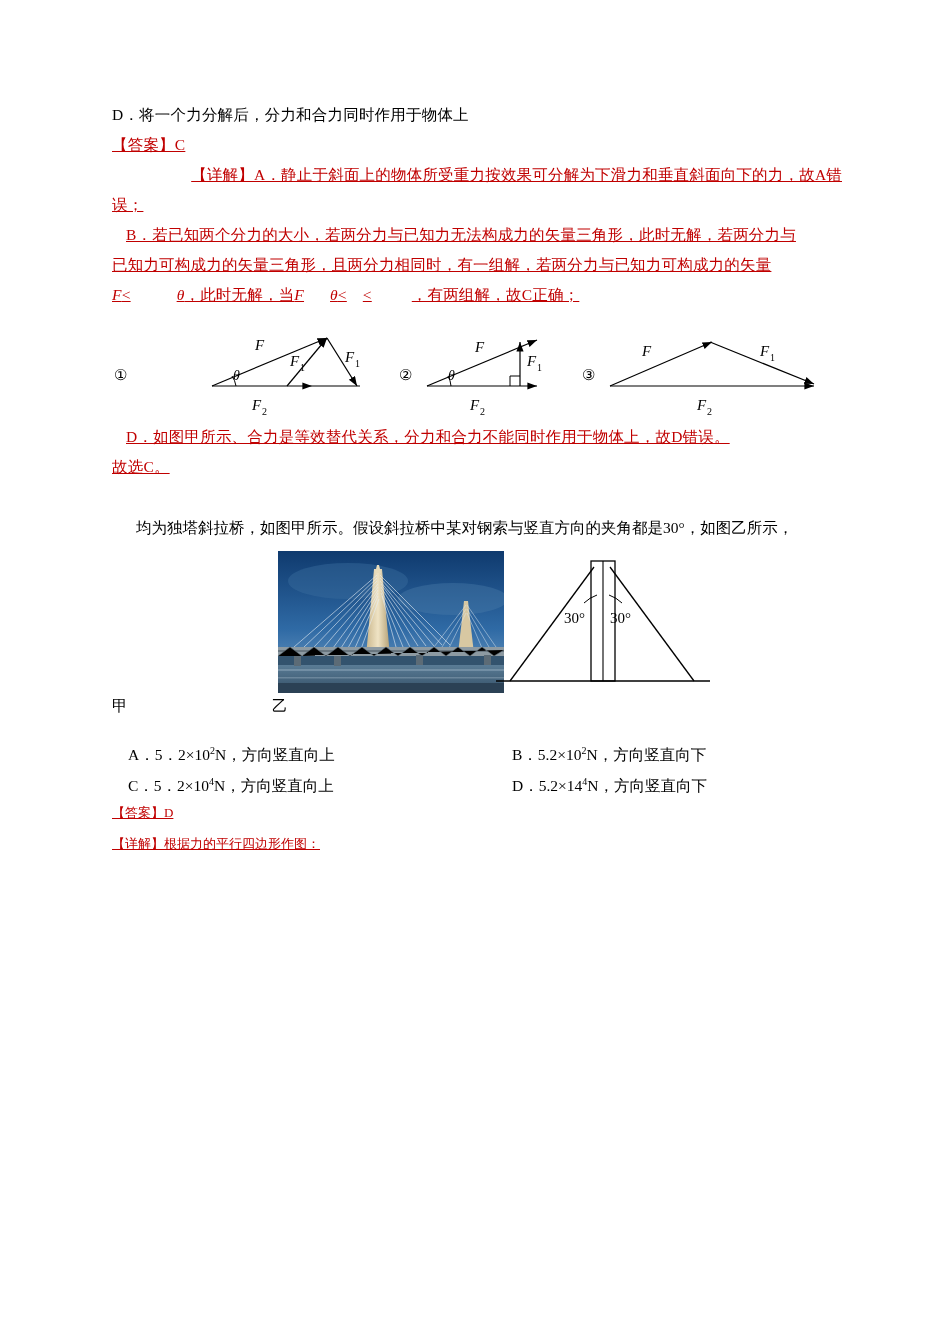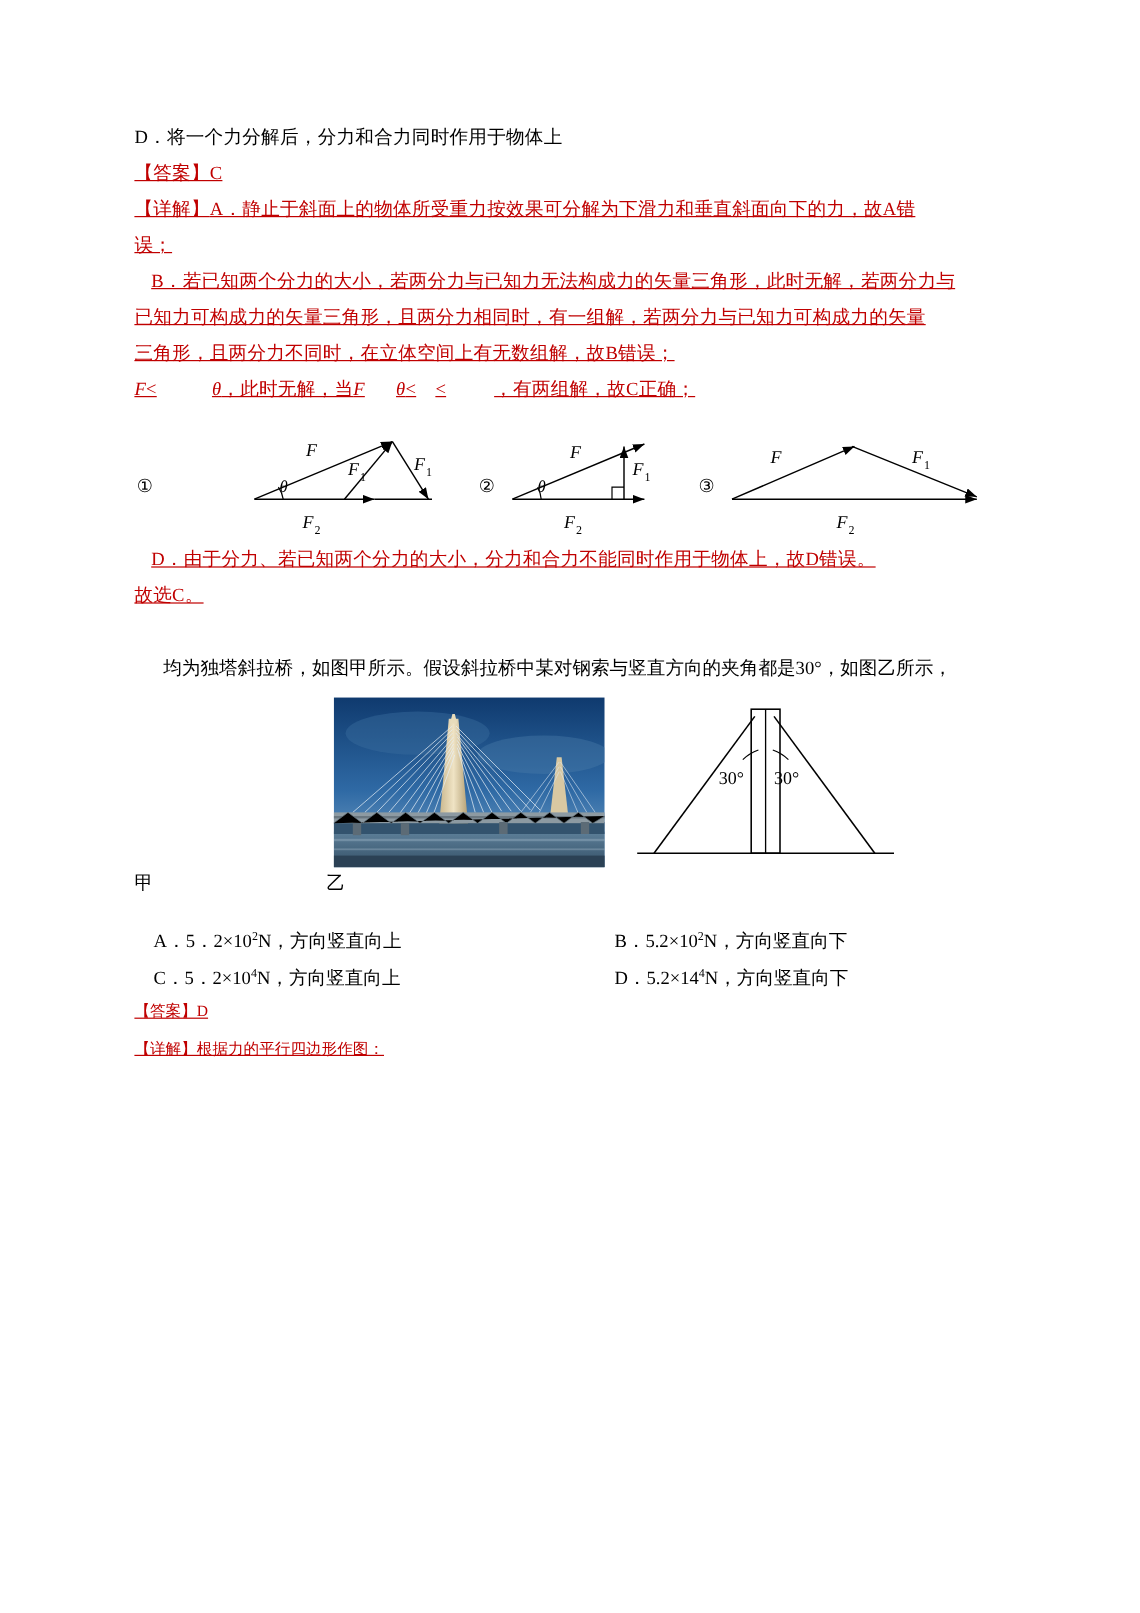--- a/index.html
+++ b/index.html
@@ -35,20 +35,21 @@
   .red {
     color: #c00000;
     text-decoration: underline;
   }
   .black {
     color: #000000;
   }
   .hang {
     padding-left: 22px;
     text-indent: -22px;
+    text-align: right;
   }
 
   
   .fig-tri {
     position: relative;
     width: 730px;
     height: 108px;
     margin-top: 4px;
   }
   .fig-tri svg { display: block; }
@@ -80,21 +81,21 @@
     position: absolute;
     left: 166px;
     top: 0;
     width: 226px;
     height: 142px;
     overflow: hidden;
     border: 0;
   }
   .tower-fig {
     position: absolute;
-    left: 411px;
+    left: 376px;
     top: 0;
     width: 230px;
     height: 150px;
     text-align: center;
   }
   .caplabels {
     position: absolute;
     top: 145px;
     left: 0;
     width: 730px;
@@ -130,21 +131,20 @@
 
     <div class="line red">【答案】C</div>
 
     <div class="line red hang">
       <span>【详解】</span><span>A．静止于斜面上的物体所受重力按效果可分解为下滑力和垂直斜面向下的力，故A错</span>
     </div>
     <div class="line red" style="padding-left:0">误；</div>
 
     <div class="line red" style="padding-left:14px">B．若已知两个分力的大小，若两分力与已知力无法构成力的矢量三角形，此时无解，若两分力与</div>
     <div class="line red">已知力可构成力的矢量三角形，且两分力相同时，有一组解，若两分力与已知力可构成力的矢量</div>
-    <div class="line red">三角形，且两分力不同时，在立体空间上有无数组解，故B错误；</div>
 
 
     <div class="line red">
       <span class="italic">F</span><span>&lt;</span><span style="display:inline-block;width:46px"></span><span class="italic">θ</span><span>，此时无解，当</span><span class="italic">F</span><span style="display:inline-block;width:26px"></span><span class="italic">θ</span><span>&lt;</span><span style="display:inline-block;width:16px"></span><span>&lt;</span><span style="display:inline-block;width:40px"></span><span>，有两组解，故C正确；</span>
     </div>
 
     <div class="fig-tri">
       <svg width="730" height="108" viewBox="0 0 730 108" xmlns="http://www.w3.org/2000/svg">
         <defs>
           <marker id="arrow" markerWidth="9" markerHeight="9" refX="8" refY="3" orient="auto" markerUnits="strokeWidth">
@@ -192,21 +192,21 @@
         <line x1="498" y1="72" x2="600" y2="28" stroke="#000" stroke-width="1.2" marker-end="url(#arrow)"></line>
         <line x1="598" y1="28" x2="702" y2="70" stroke="#000" stroke-width="1.2" marker-end="url(#arrow)"></line>
         <text x="530" y="42" font-family="Liberation Serif, serif" font-style="italic" font-size="15">F</text>
         <text x="648" y="42" font-family="Liberation Serif, serif" font-style="italic" font-size="15">F</text>
         <text x="658" y="47" font-family="Liberation Serif, serif" font-size="10">1</text>
         <text x="585" y="96" font-family="Liberation Serif, serif" font-style="italic" font-size="15">F</text>
         <text x="595" y="101" font-family="Liberation Serif, serif" font-size="10">2</text>
       </svg>
     </div>
 
-    <div class="line red" style="padding-left:14px">D．由于分力、若已知两个分力的大小，分力和合力不能同时作用于物体上，故D错误。</div>
+    <div class="line red" style="padding-left:14px">D．如图甲所示、合力是等效替代关系，分力和合力不能同时作用于物体上，故D错误。</div>
     <div class="line red">故选C。</div>
 
     <div class="q5">
       <div class="qline q5-cont">均为独塔斜拉桥，如图甲所示。假设斜拉桥中某对钢索与竖直方向的夹角都是30°，如图乙所示，</div>
 
       <div class="figrow">
 
         <div class="bridge-photo">
           <svg width="226" height="142" viewBox="0 0 226 142" xmlns="http://www.w3.org/2000/svg">
             <defs>

